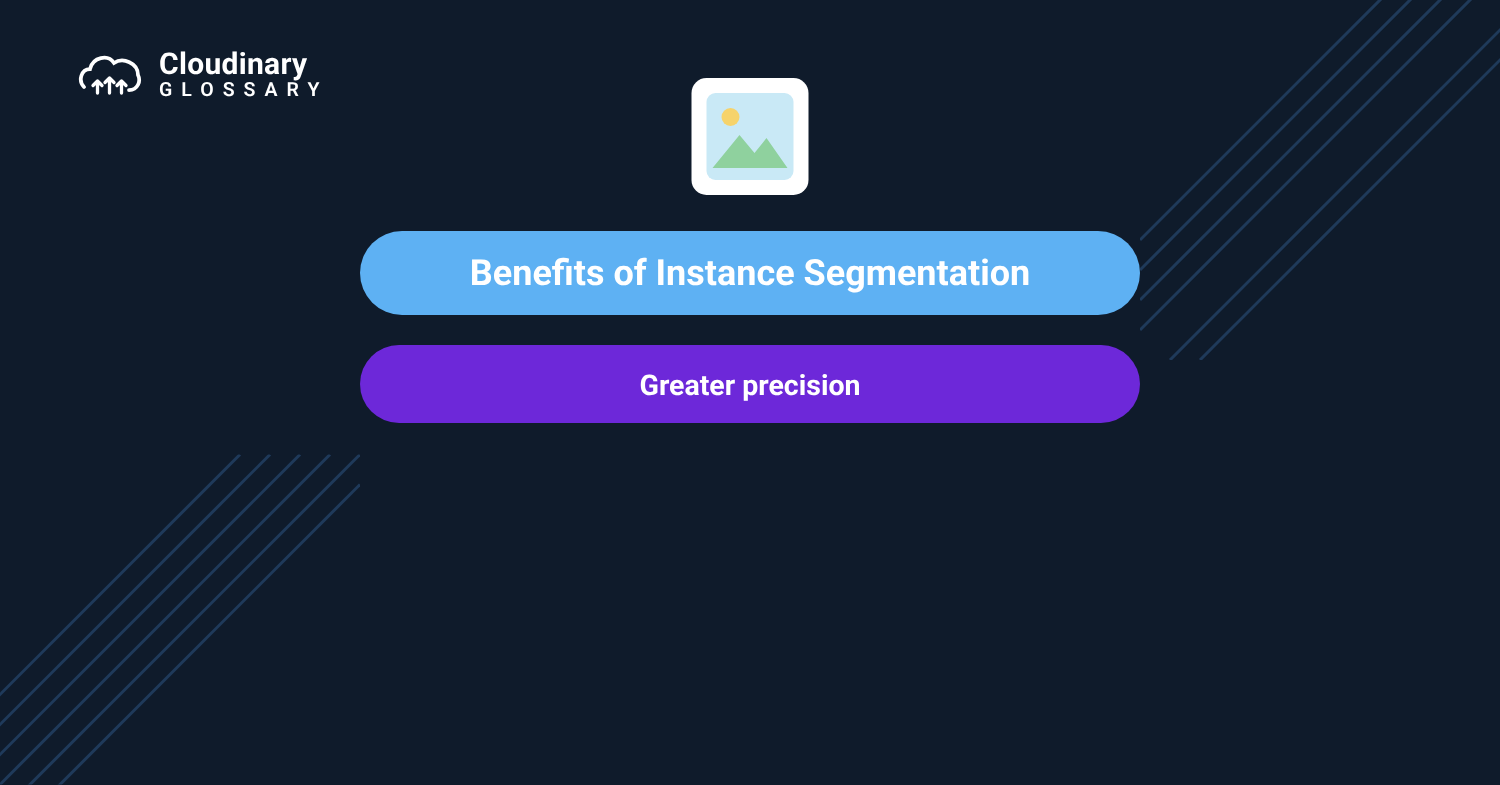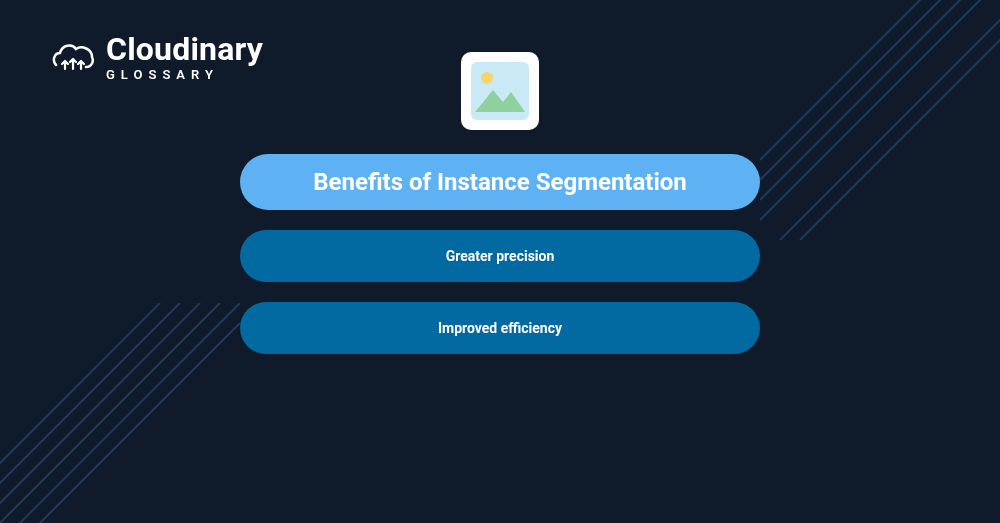--- a/index.html
+++ b/index.html
@@ -17,21 +17,21 @@
   .logo {
     position: absolute;
     top: 30px;
     left: 52px;
     display: flex;
     align-items: center;
     gap: 10px;
     color: #fff;
   }
   .logo-text { display: flex; flex-direction: column; }
-  .brand { font-size: 32px; font-weight: 700; letter-spacing: 0.2px; }
+  .brand { font-size: 20px; font-weight: 700; letter-spacing: 0.2px; }
   .sub { font-size: 13px; font-weight: 600; letter-spacing: 6px; text-align: left; margin-top: -1px; }
   .content {
     position: absolute;
     top: 52px;
     left: 0;
     right: 0;
     display: flex;
     flex-direction: column;
     align-items: center;
   }
@@ -56,22 +56,22 @@
   }
   .pill-title {
     width: 520px;
     height: 56px;
     background: #5eb1f3;
     font-size: 24px;
   }
   .pill-item {
     width: 520px;
     height: 52px;
-    background: #0369a1;
-    font-size: 14px;
+    background: #6d28d9;
+    font-size: 19px;
   }
 </style>
 </head>
 <body>
 
 <svg class="lines-left" viewBox="0 0 280 280">
   <g stroke="#1f3a5a" stroke-width="2">
     <line x1="0" y1="200" x2="200" y2="0"></line>
     <line x1="0" y1="220" x2="220" y2="0"></line>
     <line x1="0" y1="240" x2="240" y2="0"></line>
@@ -111,16 +111,13 @@
       <circle cx="18" cy="18" r="6" fill="#f6d36b"></circle>
       <path d="M6 52 L24 30 L34 42 L42 32 L56 52 Z" fill="#8fd19e"></path>
     </svg>
   </div>
   <div class="pill pill-title">
     <span>Benefits of Instance Segmentation</span>
   </div>
   <div class="pill pill-item">
     <span>Greater precision</span>
   </div>
-  <div class="pill pill-item">
-    <span>Improved efficiency</span>
-  </div>
 </div>
 
 </body></html>

